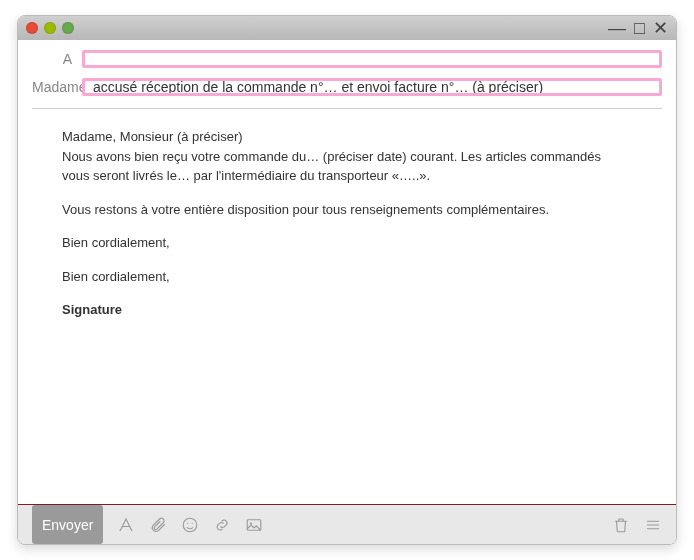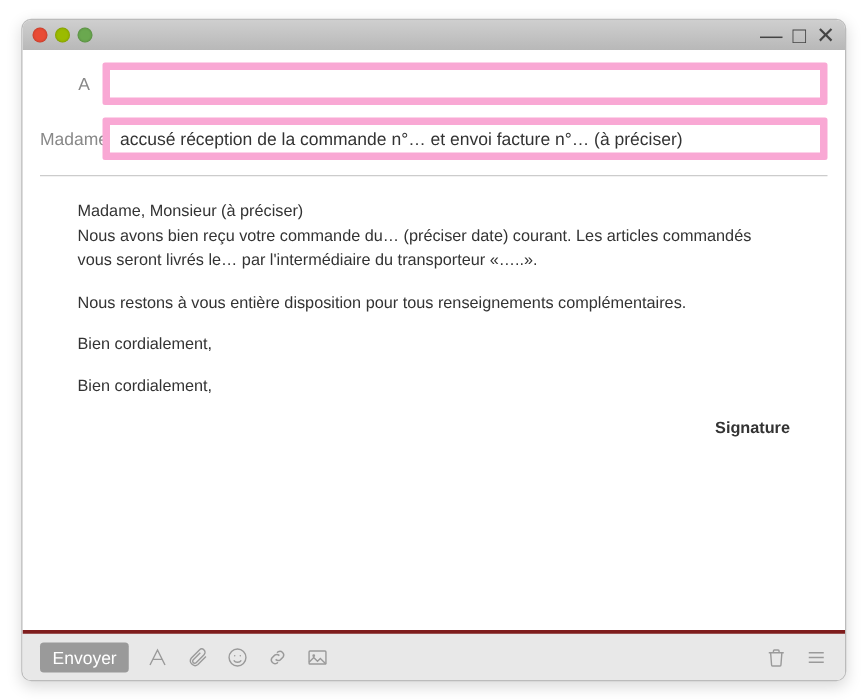--- a/index.html
+++ b/index.html
@@ -62,47 +62,46 @@
       gap: 10px;
     }
     .field-label {
       width: 40px;
       text-align: right;
       color: #888;
       font-size: 14px;
     }
     .field-input {
       flex: 1;
-      border: 6px solid #f9a8d4;
+      border: 3px solid #f9a8d4;
       border-radius: 2px;
-      height: 34px;
+      height: 18px;
       padding: 2px 8px;
       font-size: 14px;
       color: #333;
     }
     .divider {
       border-top: 1px solid #ccc;
       margin: 0 14px;
     }
     .body-area {
       flex: 1;
-      padding: 18px 44px 10px 44px;
+      padding: 18px 57px 10px 44px;
       font-size: 13px;
       color: #333;
       line-height: 1.5;
       overflow: auto;
     }
     .body-area p { margin-bottom: 14px; }
-    .body-area .sig { font-weight: bold; text-align: right; }
+    .body-area .sig { font-weight: bold; }
     .toolbar {
       height: 40px;
       background: #e8e8e8;
-      border-top: 3px solid #7f1d1d;
-      display: flex;
-      align-items: center;
+      border-top: 1px solid #7f1d1d;
+      display: flex;
       padding: 0 14px;
       gap: 14px;
     }
     .send-btn {
       background: #9a9a9a;
       color: #fff;
       border: none;
       border-radius: 3px;
       padding: 4px 10px;
       font-size: 14px;
@@ -145,21 +144,21 @@
       <div class="field-label">Madame</div>
       <input class="field-input" type="text" value="accusé réception de la commande n°… et envoi facture n°… (à préciser)" style="">
     </div>
   </div>
 
   <div class="divider"></div>
 
   <div class="body-area">
     <p style="white-space: pre-line;">Madame, Monsieur (à préciser)
 Nous avons bien reçu votre commande du… (préciser date) courant. Les articles commandés vous seront livrés le… par l'intermédiaire du transporteur «…..».</p>
-    <p>Nous restons à vous entière disposition pour tous renseignements complémentaires.</p>
+    <p>Vous restons à votre entière disposition pour tous renseignements complémentaires.</p>
     <p>Bien cordialement,</p>
     <p>Bien cordialement,</p>
     <p class="sig">Signature</p>
   </div>
 
   <div class="toolbar">
     <button class="send-btn">Envoyer</button>
 
     <span class="tool-icon">
       <svg viewBox="0 0 24 24">

